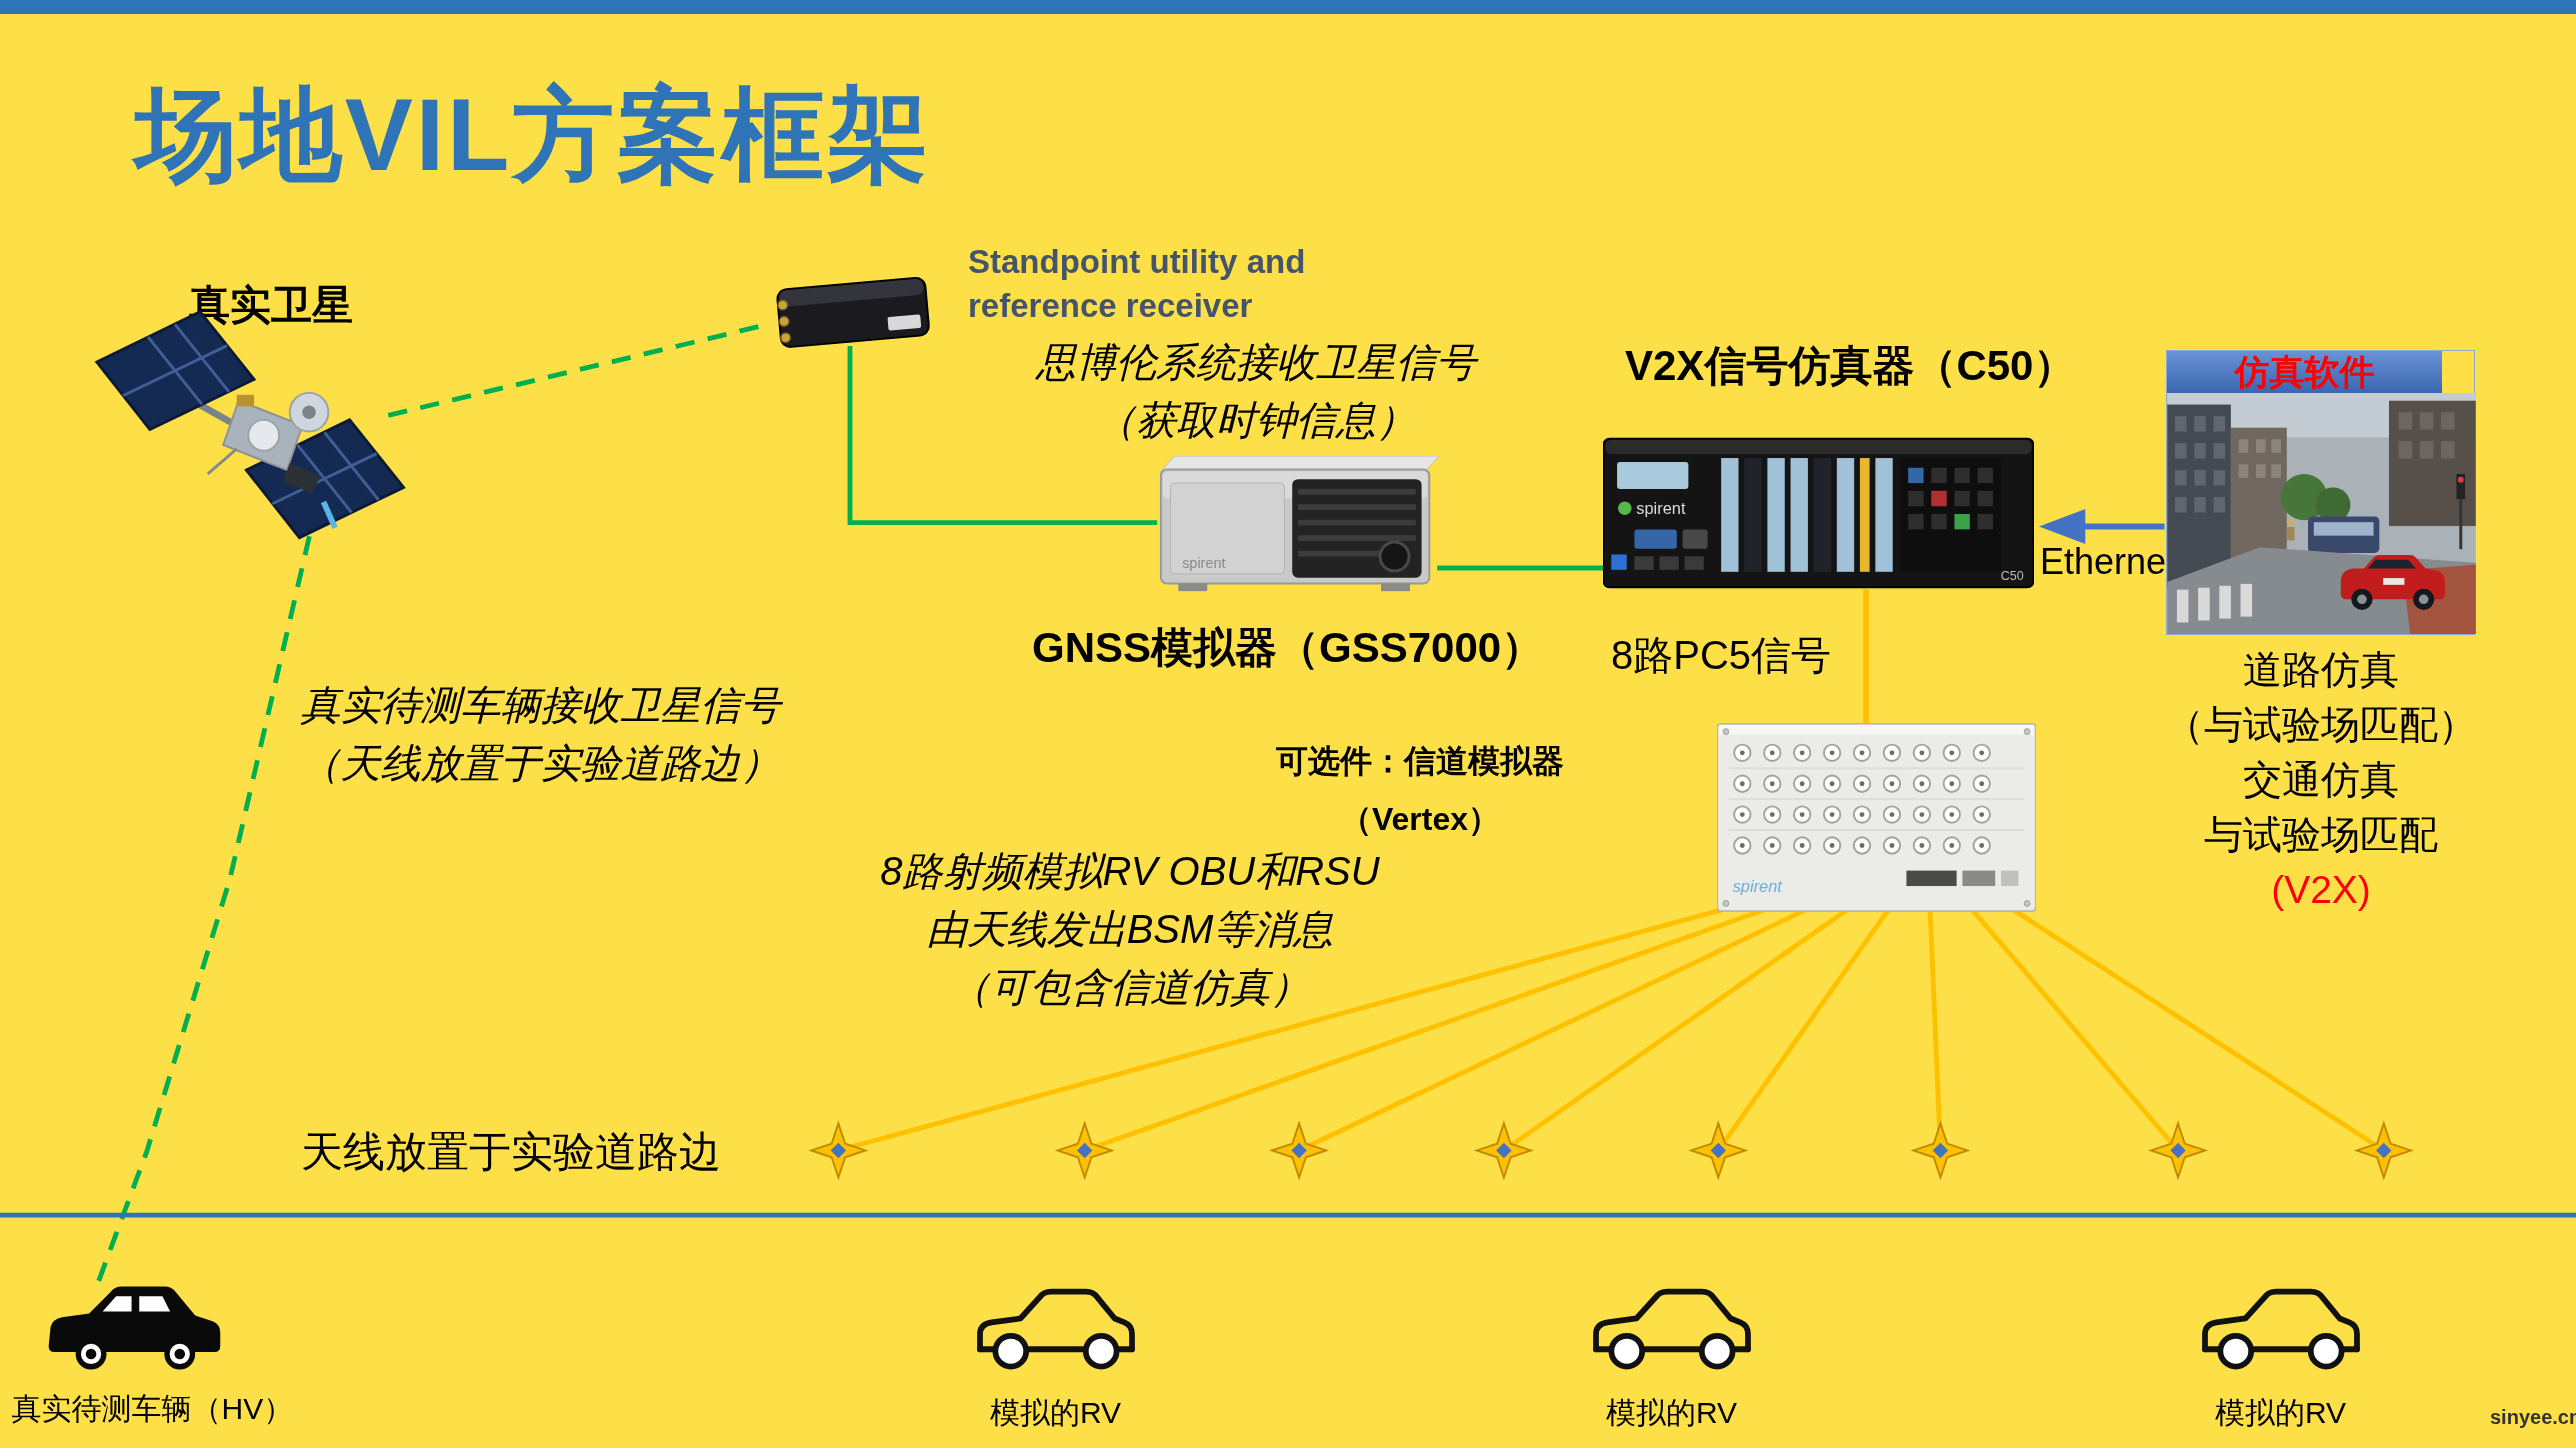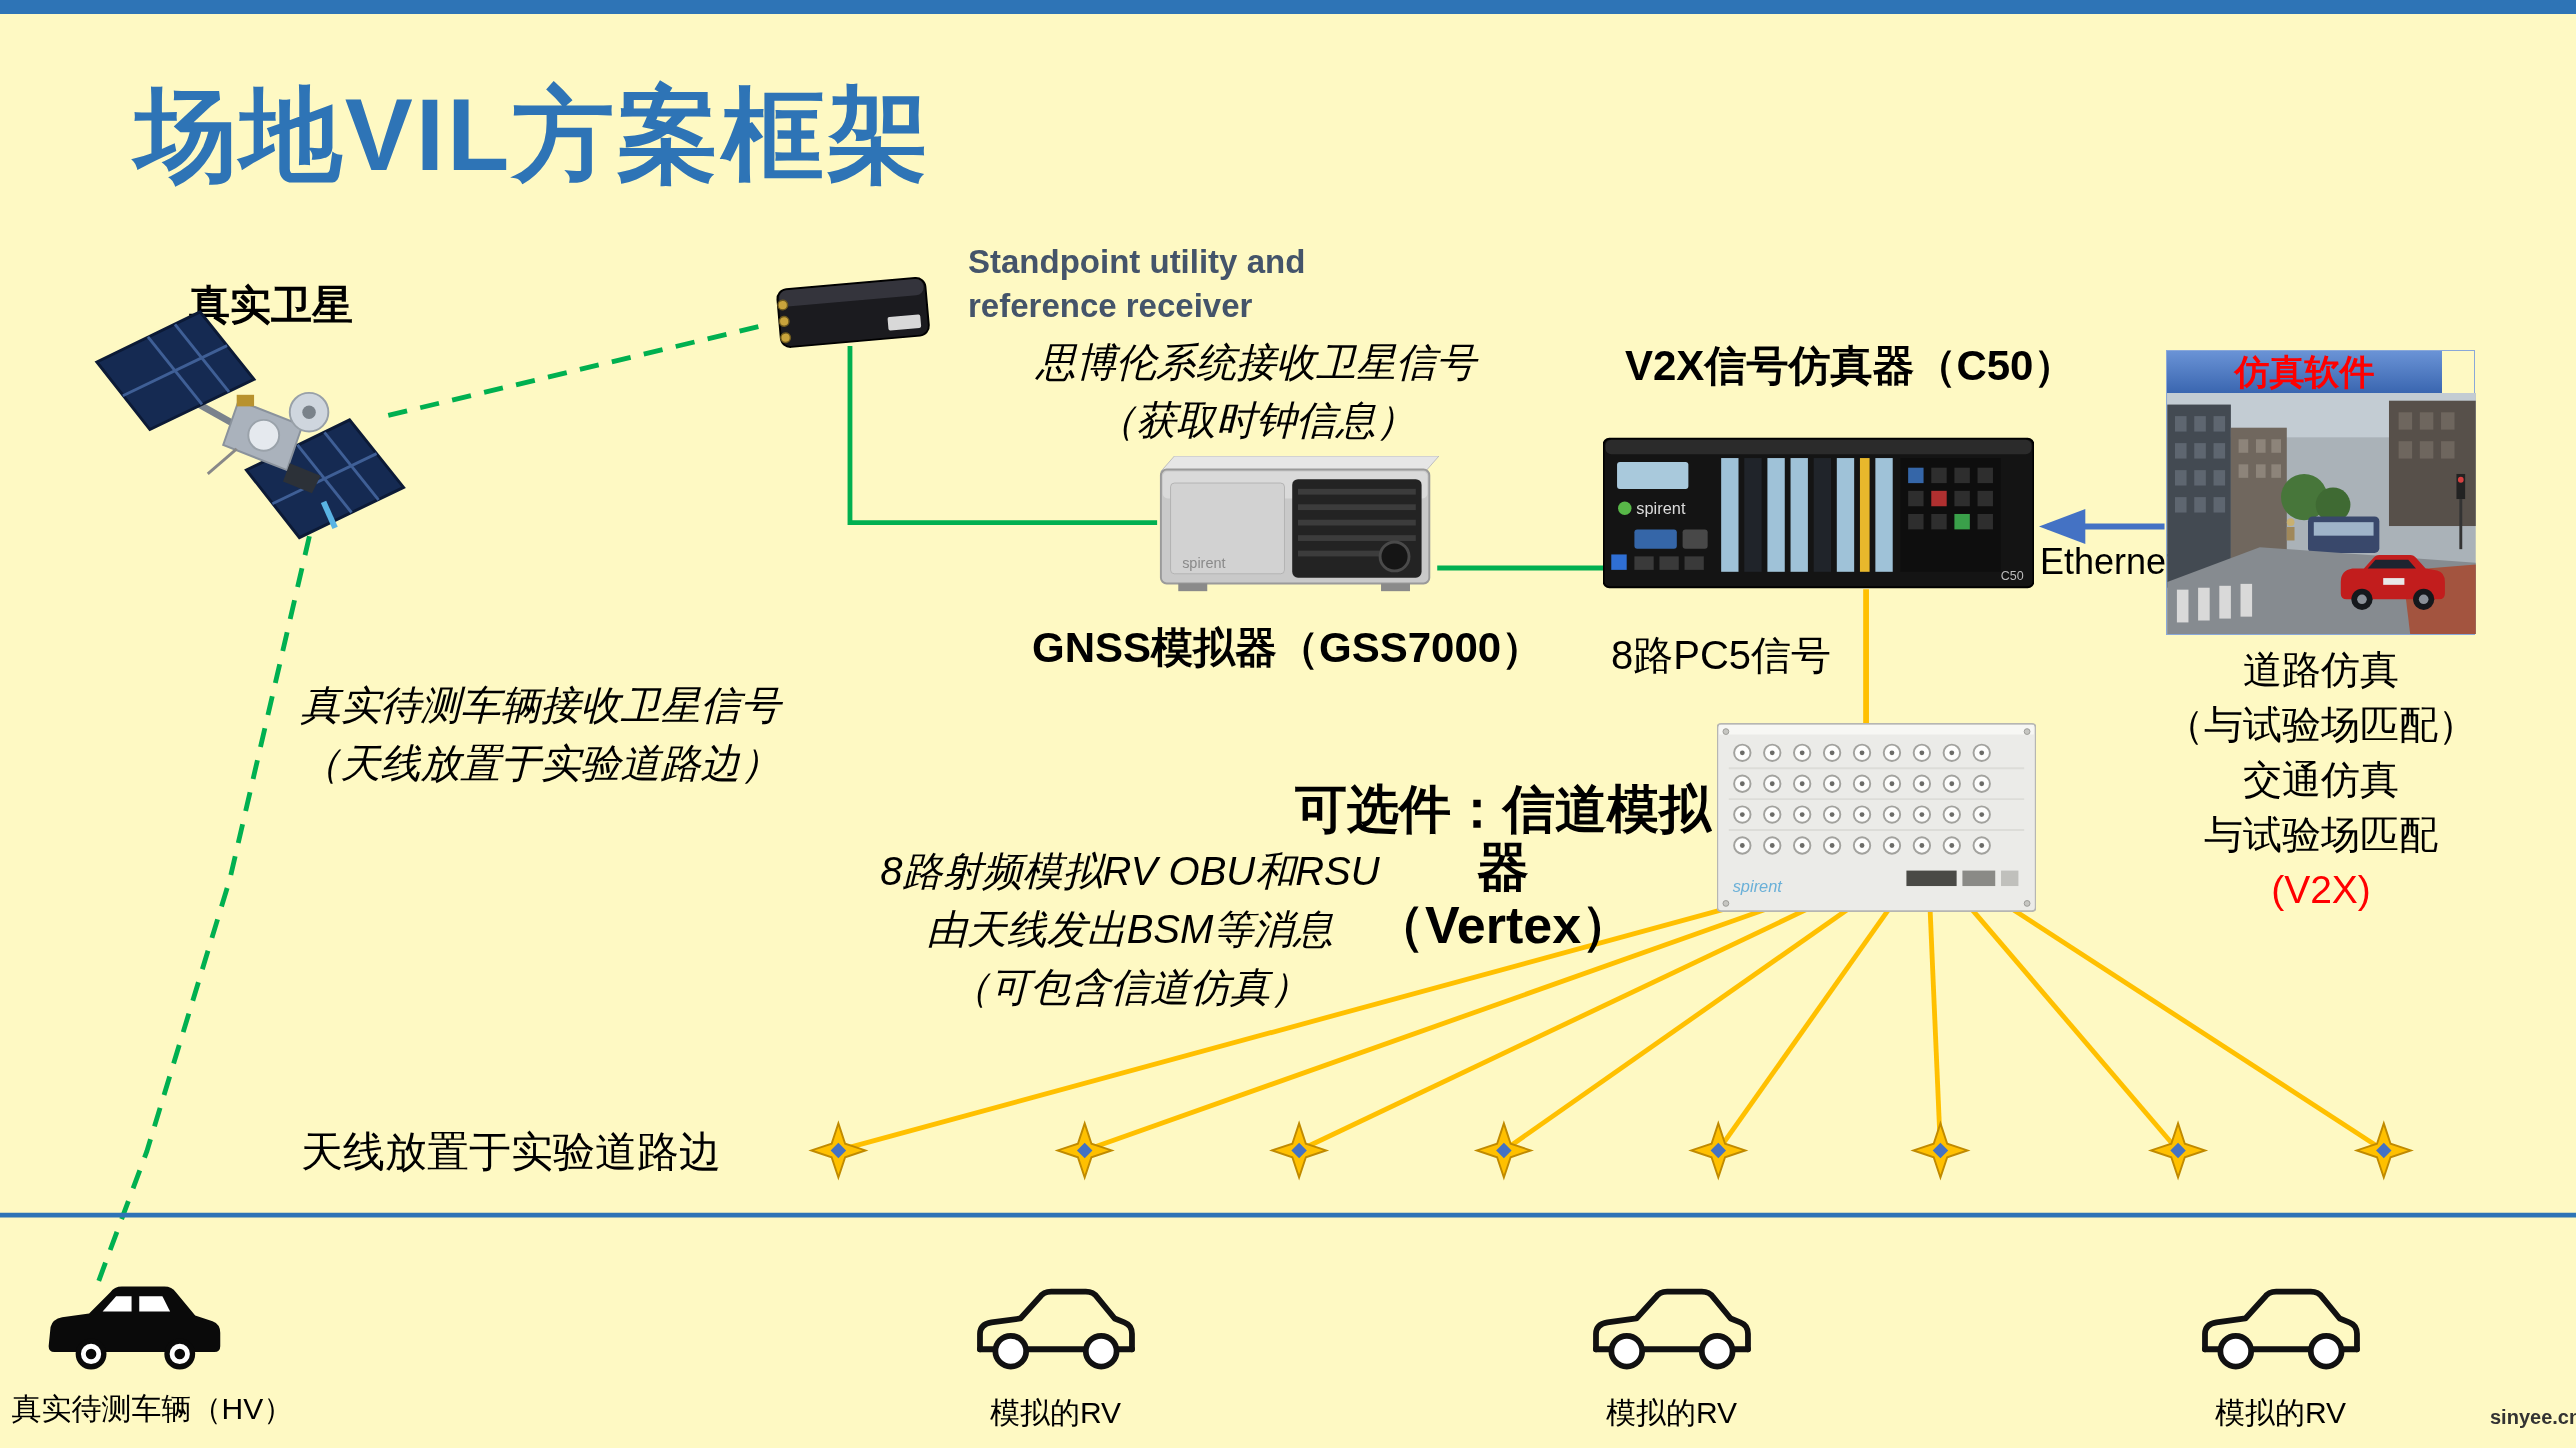--- a/index.html
+++ b/index.html
@@ -1,16 +1,16 @@
 <!DOCTYPE html>
 <html><head>
 <meta charset="utf-8">
 <style>
   html,body{margin:0;padding:0;background:#ffffff;}
-  .page{position:relative;width:2576px;height:1449px;overflow:hidden;background:#fef9c3;
+  .page{position:relative;width:2576px;height:1449px;overflow:hidden;background:#fde047;
         font-family:"Liberation Sans","DejaVu Sans",sans-serif;color:#000;}
   .abs{position:absolute;}
   .overlay{position:absolute;left:0;top:0;}
   .title{font-size:102px;font-weight:bold;color:#2E74B6;letter-spacing:2.9px;white-space:nowrap;}
   .ctr{text-align:center;}
   .t42b{font-size:42px;font-weight:bold;white-space:nowrap;}
   .t41{font-size:40px;line-height:58px;}
   .t41 div{white-space:nowrap;font-style:italic;}
   .t37{font-size:36px;white-space:nowrap;}
   .standpoint{font-size:33px;font-weight:bold;color:#44546A;line-height:44px;white-space:nowrap;}
@@ -268,21 +268,21 @@
     <div>交通仿真</div>
     <div>与试验场匹配</div>
     <div class="red">(V2X)</div>
   </div>
 
   <div class="abs t41 ctr" style="left:222px;top:676px;width:637px;">
     <div>真实待测车辆接收卫星信号</div>
     <div>（天线放置于实验道路边）</div>
   </div>
 
-  <div class="abs ctr" style="left:1276px;top:732px;width:454px;font-size:52px;font-weight:bold;line-height:58px;margin-top:48px;">
+  <div class="abs ctr" style="left:1193px;top:732px;width:454px;font-size:32px;font-weight:bold;line-height:58px;">
     <div>可选件：信道模拟器</div>
     <div>（Vertex）</div>
   </div>
 
   <div class="abs" style="left:1717px;top:720px;">
     <svg width="319" height="195" viewBox="0 0 330 202">
       <rect x="0" y="4" width="330" height="194" rx="4" fill="#ebebe8" stroke="#b6b6b2" stroke-width="2"></rect>
       <rect x="2" y="5" width="326" height="10" fill="#f7f7f4"></rect>
       <g fill="#fdfdfc" stroke="#a2a29e" stroke-width="2">
         <circle cx="26" cy="34" r="8.5"></circle>

